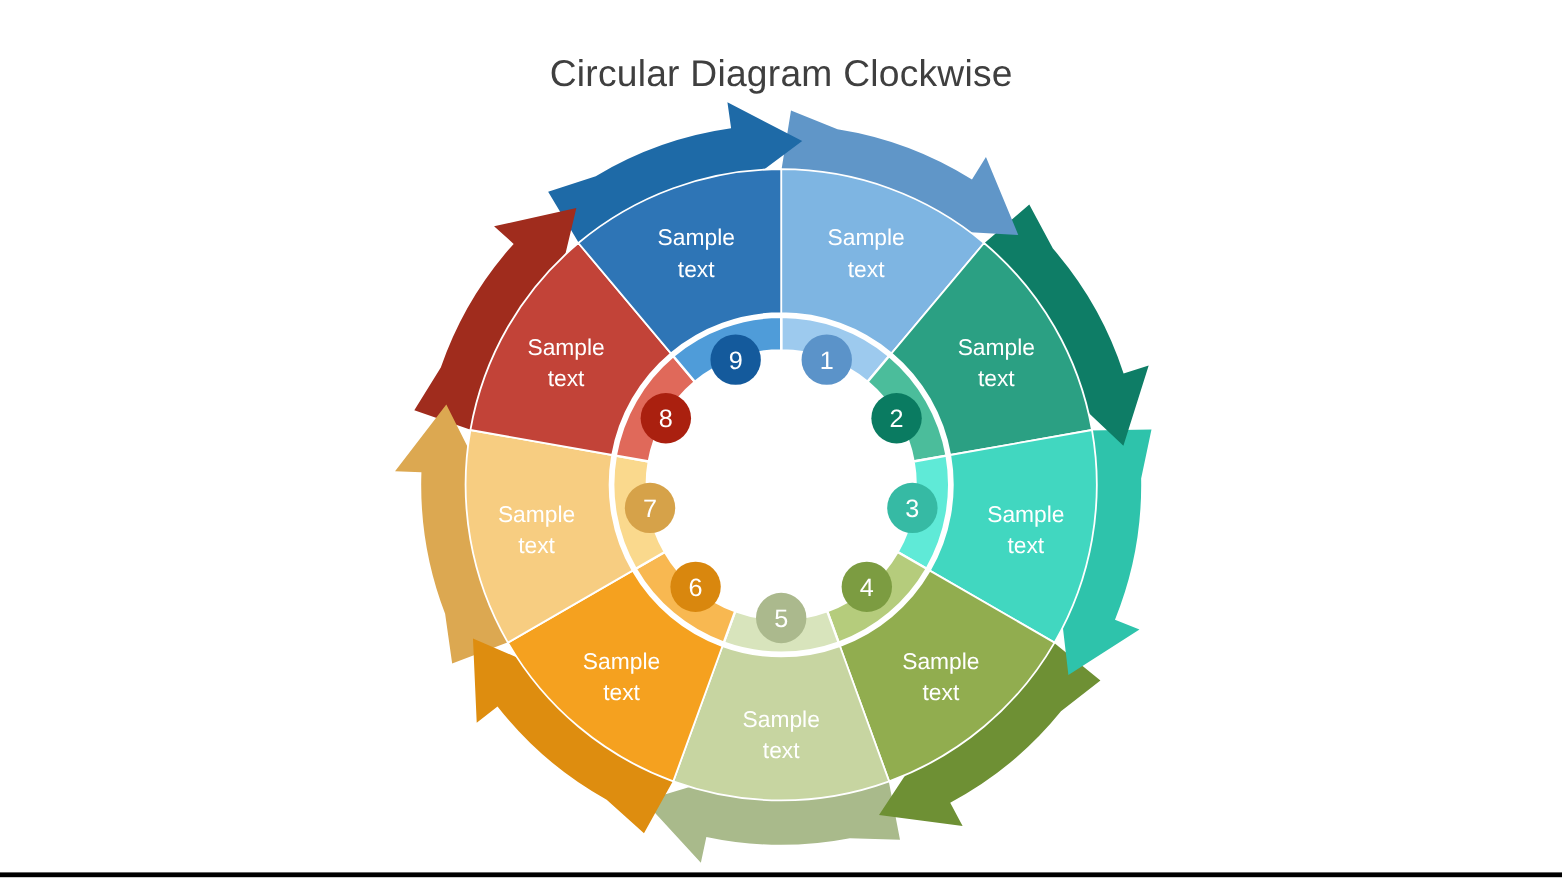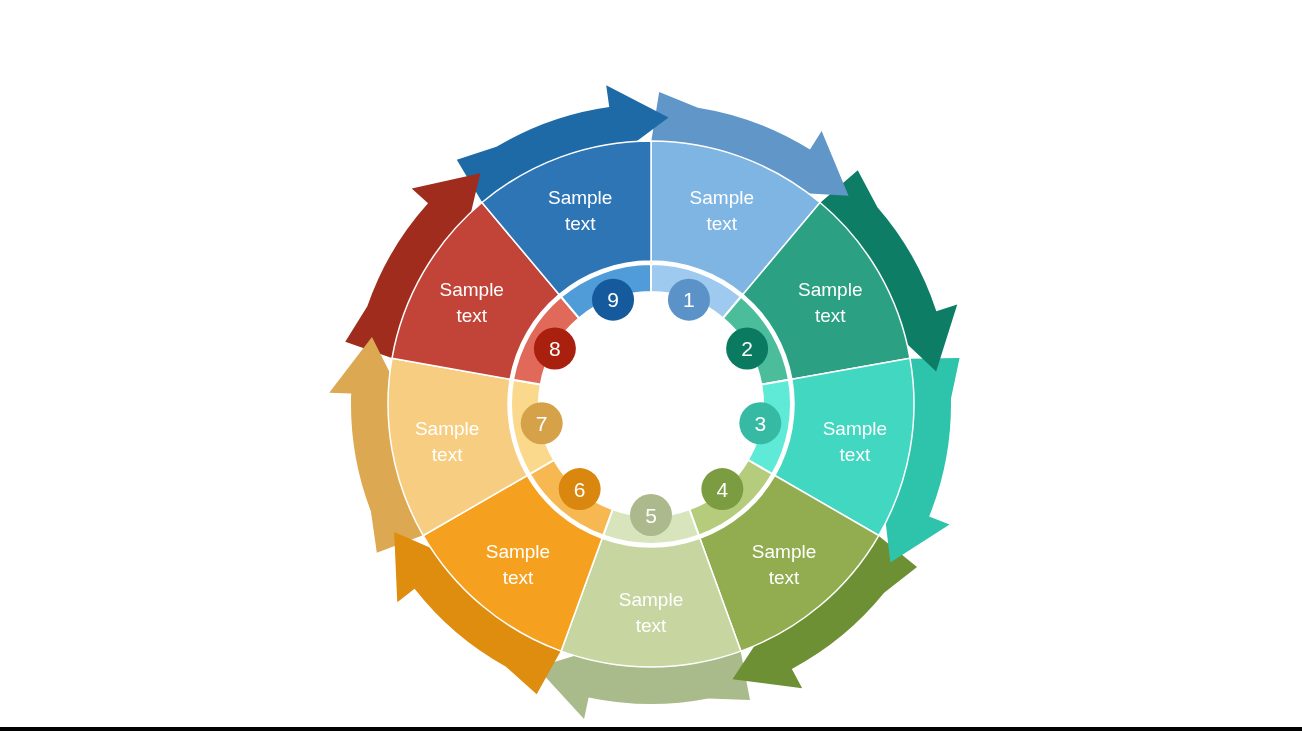--- a/index.html
+++ b/index.html
@@ -41,20 +41,21 @@
   }
   svg text {
     font-family: "Liberation Sans", sans-serif;
   }
 </style>
 </head>
 <body>
 
 <div id="stage">
 
+  <div id="page-title">Circular Diagram Clockwise</div>
 
   <svg id="diagram-svg" width="1302" height="734" viewBox="0 0 1302 734">
       <path d="M 740.27 649.26 L 750.00 699.88 L 708.24 698.49 A 300 300 0 0 1 588.63 697.44 L 584.05 718.96 L 536.56 667.20 L 599.02 648.54 L 596.74 659.30 A 261 261 0 0 0 740.27 649.26 Z" fill="#A9BA8B"></path>
       <path d="M 877.03 534.50 L 917.02 567.02 L 884.14 592.80 A 300 300 0 0 1 791.84 668.88 L 802.17 688.31 L 732.51 679.18 L 768.37 624.74 L 773.53 634.45 A 261 261 0 0 0 877.03 534.50 Z" fill="#6E9034"></path>
       <path d="M 908.03 358.68 L 959.57 357.88 L 950.95 398.76 A 300 300 0 0 1 929.16 516.38 L 949.55 524.62 L 890.33 562.41 L 882.80 497.65 L 892.99 501.77 A 261 261 0 0 0 908.03 358.68 Z" fill="#2EC3AB"></path>
       <path d="M 818.77 204.06 L 857.74 170.33 L 877.41 207.18 A 300 300 0 0 1 936.32 311.29 L 957.24 304.50 L 936.16 371.51 L 888.76 326.75 L 899.23 323.35 A 261 261 0 0 0 818.77 204.06 Z" fill="#0E7D66"></path>
       <path d="M 651.00 143.00 L 659.17 92.11 L 697.93 107.69 A 300 300 0 0 1 809.98 149.59 L 821.63 130.93 L 848.56 195.82 L 783.48 191.99 L 789.31 182.66 A 261 261 0 0 0 651.00 143.00 Z" fill="#6096C8"></path>
       <path d="M 483.23 204.06 L 456.78 159.83 L 496.49 146.85 A 300 300 0 0 1 609.25 106.92 L 606.19 85.13 L 668.52 117.54 L 616.21 156.43 L 614.68 145.54 A 261 261 0 0 0 483.23 204.06 Z" fill="#1E6AA7"></path>
       <path d="M 393.97 358.68 L 345.26 341.80 L 367.34 306.33 A 300 300 0 0 1 428.06 203.26 L 411.71 188.54 L 480.29 173.29 L 465.21 236.72 L 457.04 229.36 A 261 261 0 0 0 393.97 358.68 Z" fill="#A02C1D"></path>
       <path d="M 424.97 534.50 L 376.81 552.87 L 370.93 511.51 A 300 300 0 0 1 351.18 393.53 L 329.20 392.76 L 371.93 337.00 L 401.15 395.28 L 390.16 394.89 A 261 261 0 0 0 424.97 534.50 Z" fill="#DCA851"></path>

